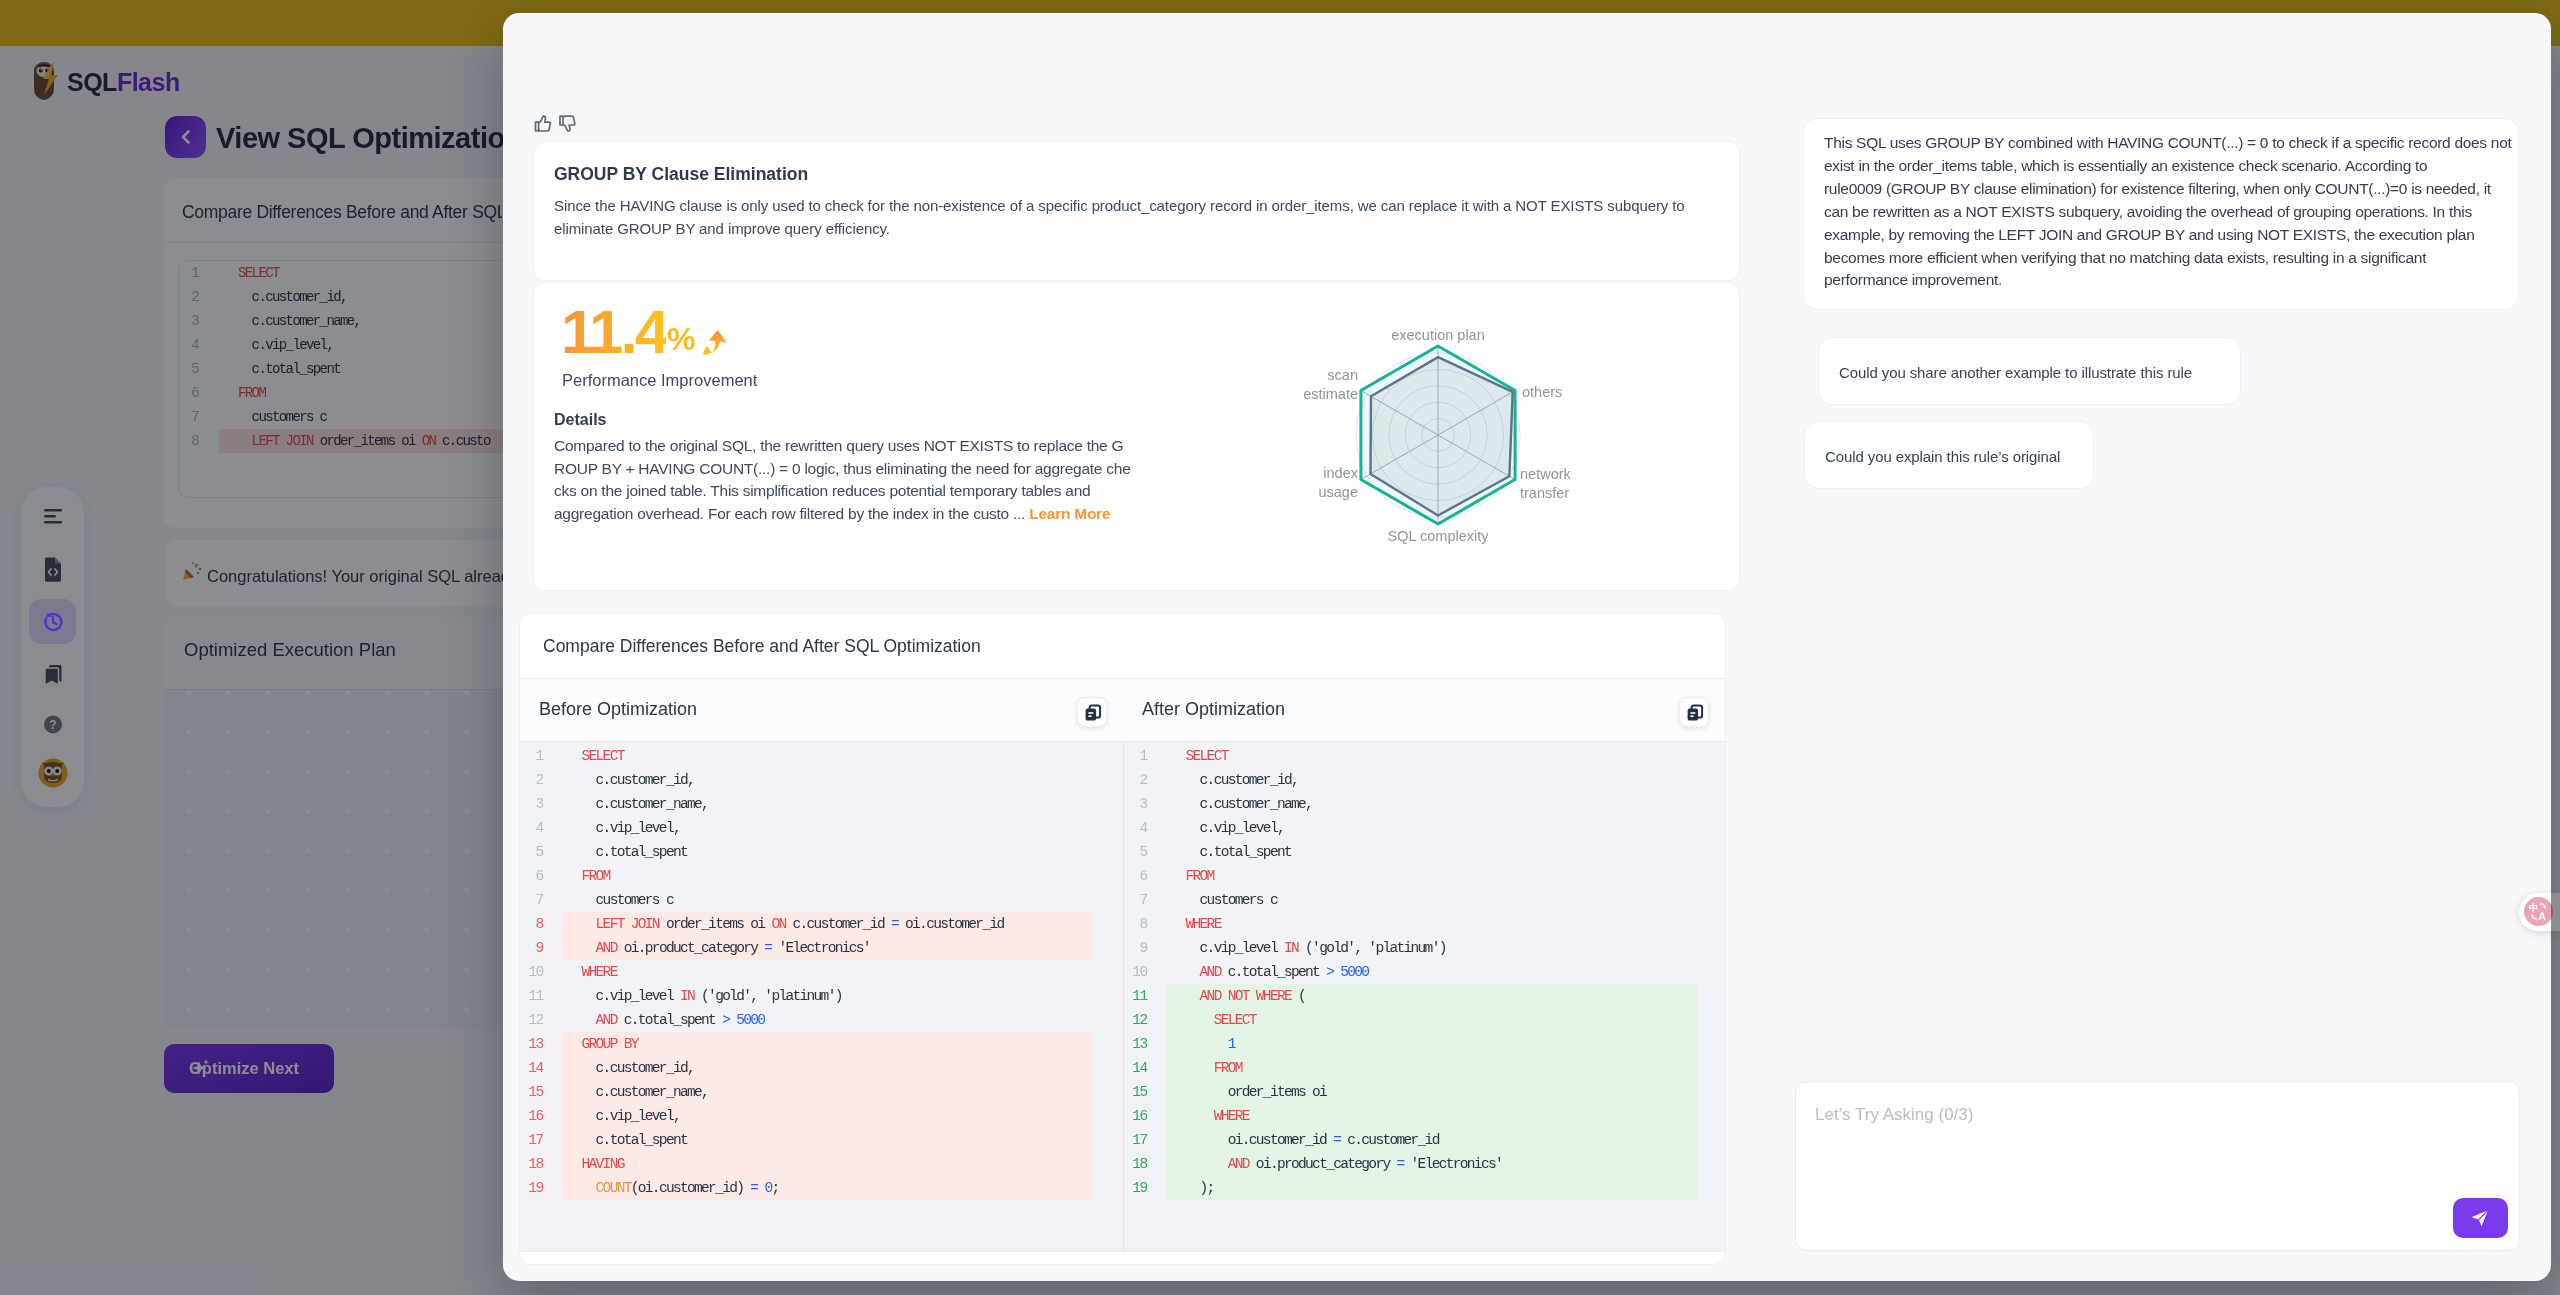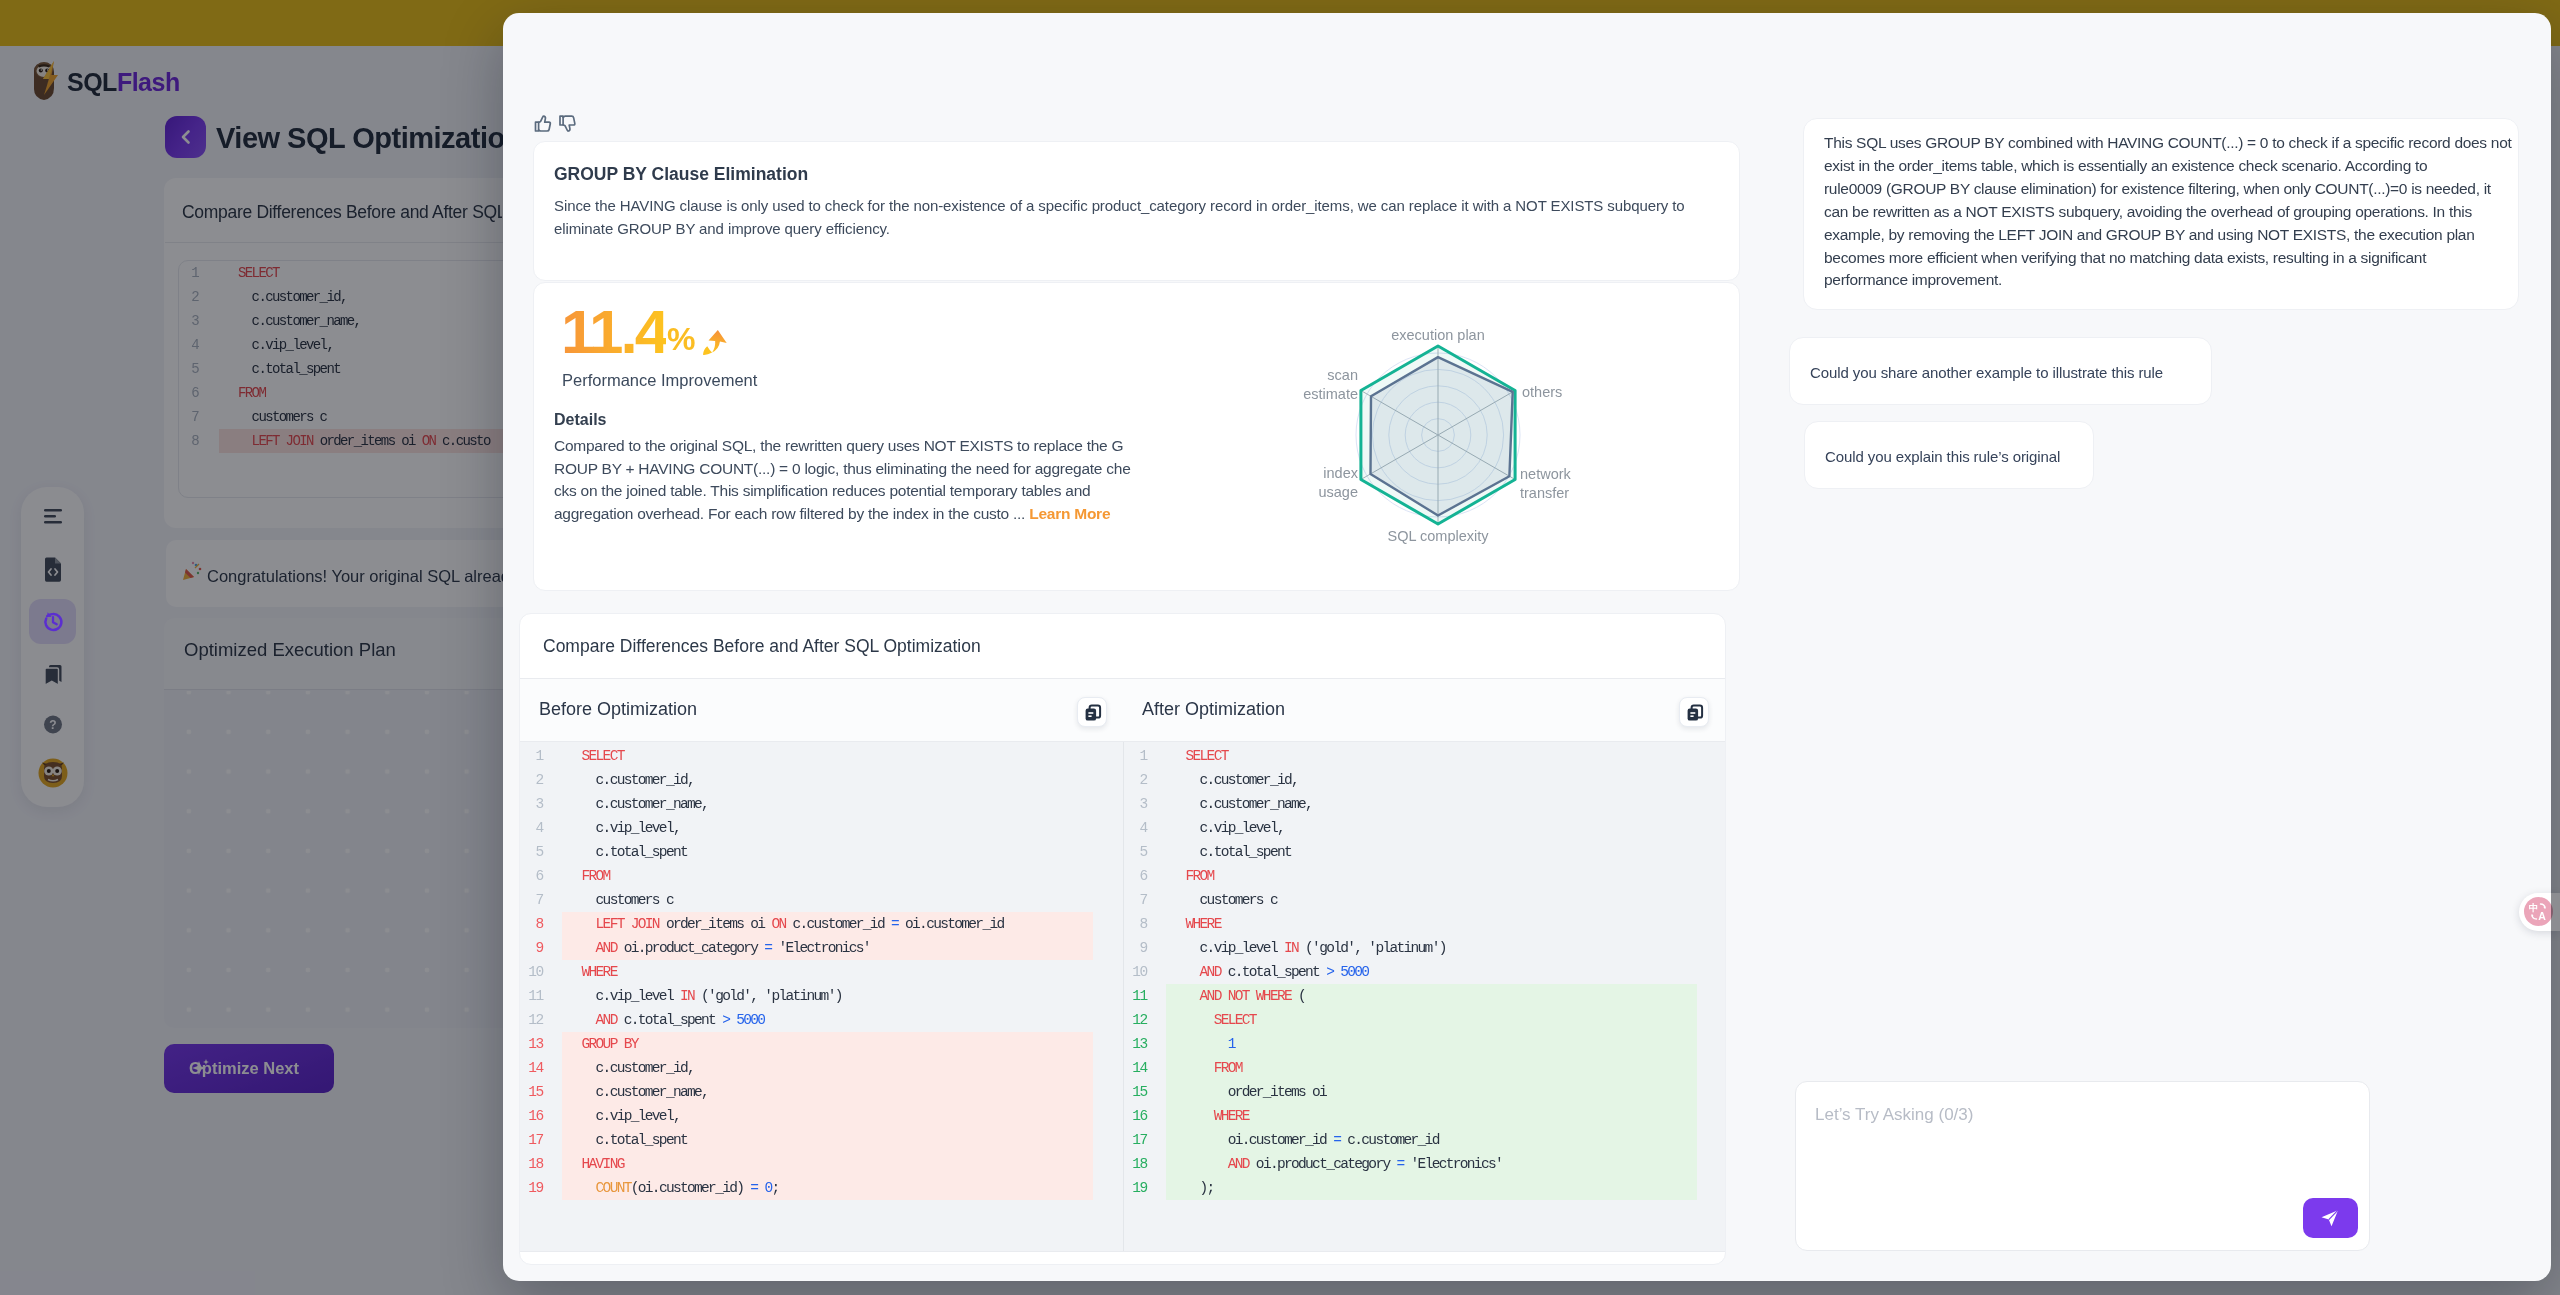--- a/index.html
+++ b/index.html
@@ -73,23 +73,23 @@
 .hlr::before{background:#fdeae7}
 .hlg::before{background:#e4f5e5}
 .lnr{color:#ef5a5f !important}
 .lng{color:#27ae60 !important}
 
 #rcol{position:absolute;left:1270px;top:75px;width:778px;bottom:0}
 .expl{position:absolute;left:30px;top:30px;width:716px;height:192px;background:#fff;border:1px solid #eef0f4;border-radius:14px;overflow:hidden}
 .expl .t{position:absolute;left:20px;top:13px;font-size:15.5px;letter-spacing:-0.3px;line-height:22.9px;color:#333e4e;white-space:nowrap}
 .chip{position:absolute;background:#fff;border:1px solid #eef0f4;border-radius:14px;font-size:15px;letter-spacing:-0.1px;color:#36435a;overflow:hidden}
 .chip span{position:absolute;left:20px;top:26px;white-space:nowrap}
-#chip1{left:16px;top:249px;width:423px;height:68px}
+#chip1{left:45px;top:249px;width:423px;height:68px}
 #chip2{left:31px;top:333px;width:290px;height:68px}
-.chat{position:absolute;left:22px;top:993px;width:575px;height:170px;background:#fff;border:1px solid #e8eaee;border-radius:12px}
+.chat{position:absolute;left:22px;top:993px;width:725px;height:170px;background:#fff;border:1px solid #e8eaee;border-radius:12px}
 .chat .ph{position:absolute;left:19px;top:23px;font-size:17px;color:#b7bcc6}
 .sendbtn{position:absolute;right:11px;bottom:12px;width:55px;height:40px;border-radius:10px;background:#7c3aed}
 .sendbtn svg{position:absolute;left:17px;top:10px}
 
 #twidget{position:absolute;left:2519px;top:893px;width:41px;height:38px;background:#fff;border-radius:19px 0 0 19px;box-shadow:0 2px 8px rgba(30,35,60,.15)}
 #twidget .circ{position:absolute;left:5px;top:4px;width:29px;height:29px;border-radius:50%;background:#eba5b9}
 #dimpatch{position:absolute;left:2551px;top:893px;width:9px;height:38px;background:rgba(8,10,20,0.465)}
 </style></head>
 <body>
 <div id="page">

